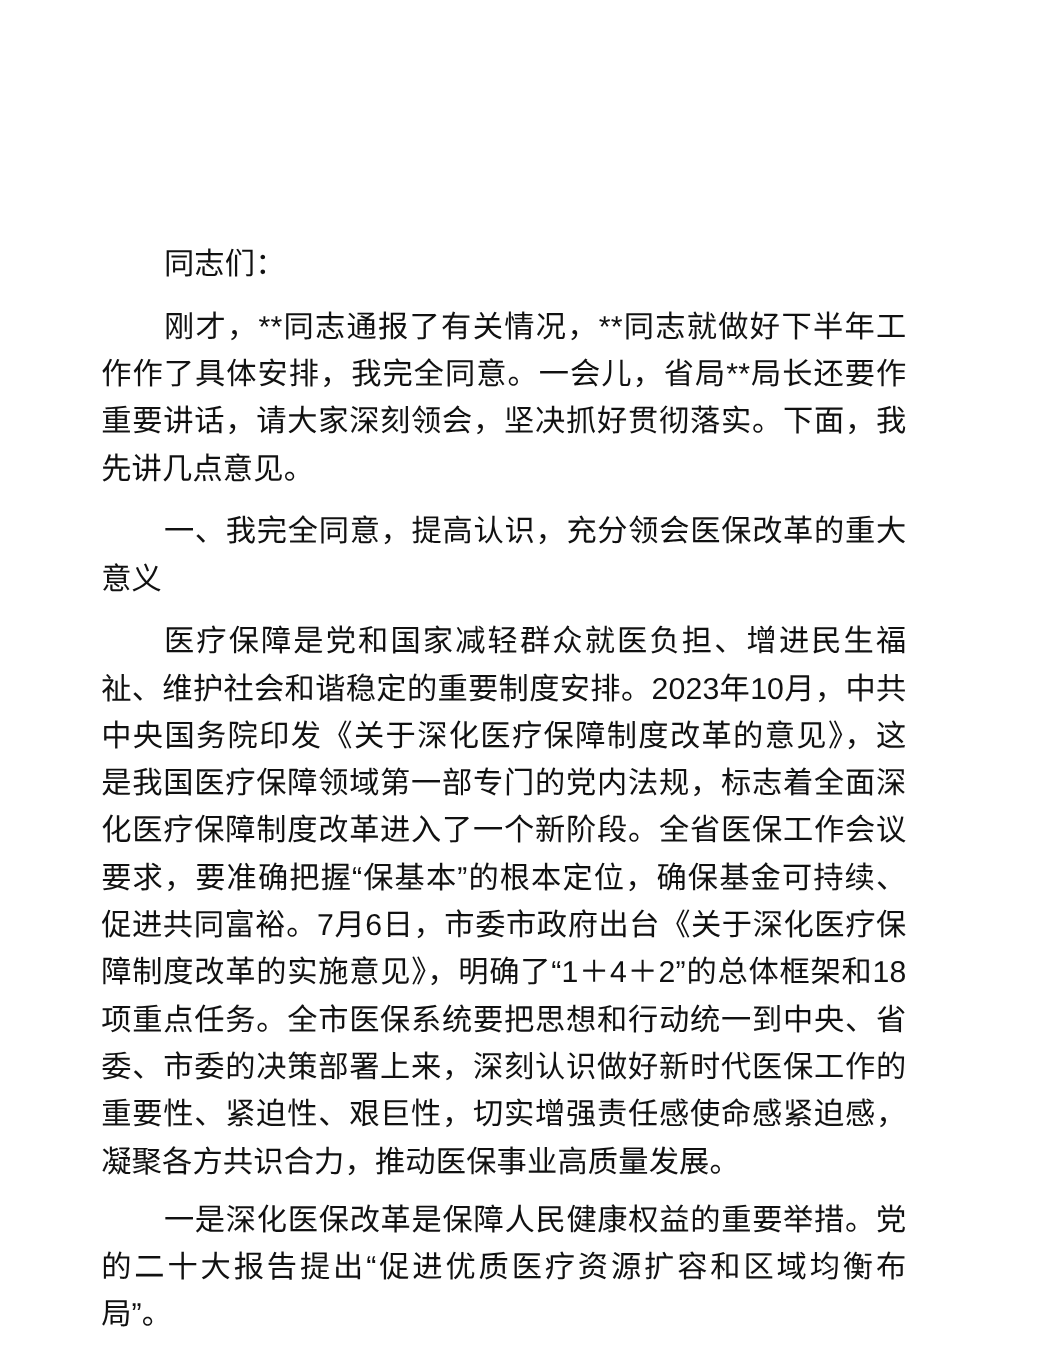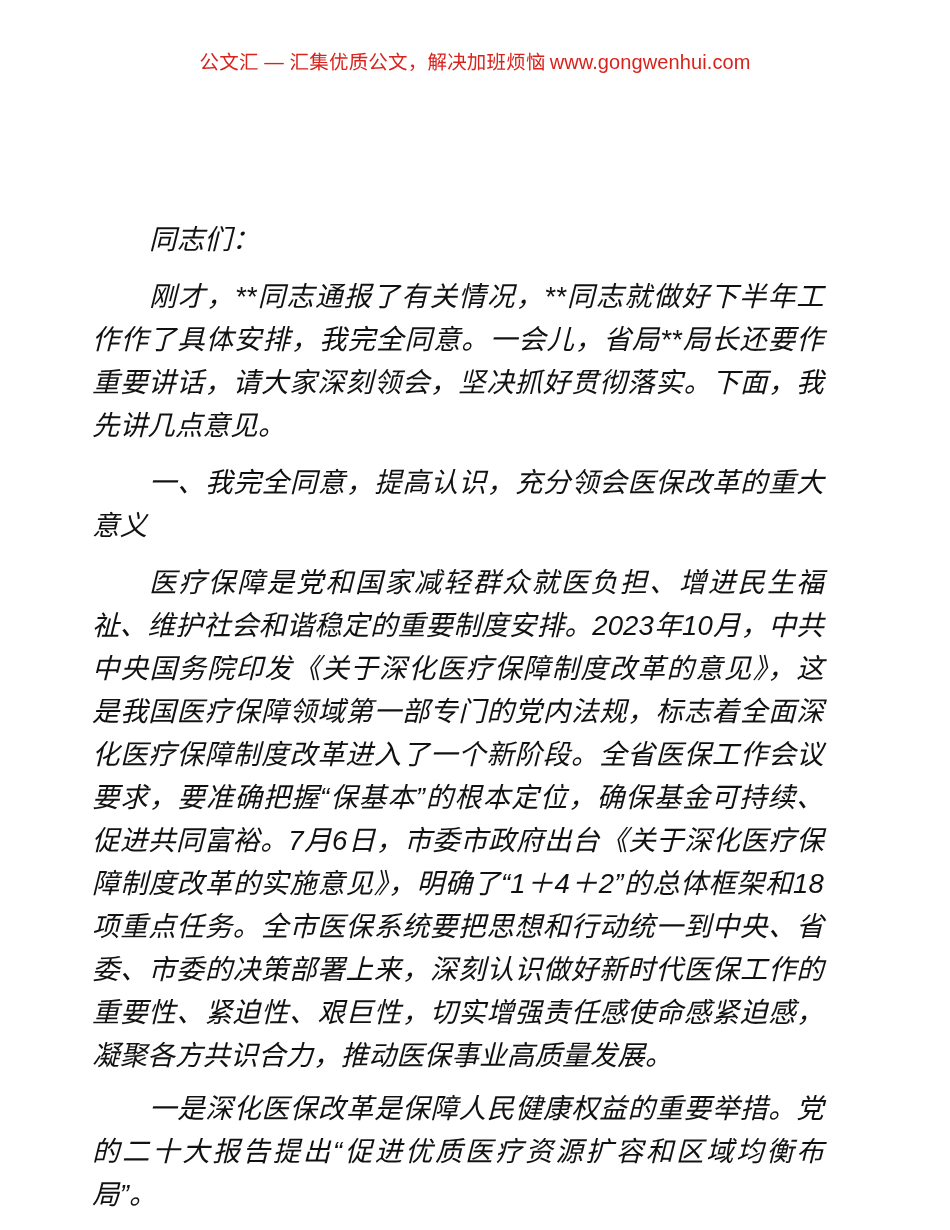--- a/index.html
+++ b/index.html
@@ -72,21 +72,20 @@
   .para {
     font-size: 27.5px;
     line-height: 43px;
     letter-spacing: 0.15px;
     text-align: justify;
     text-justify: inter-ideograph;
     text-align-last: left;
     margin: 0 0 12px 0;
     color: #111111;
     word-break: break-all;
-    font-style: italic;
   }
   .para.indent {
     text-indent: 57px;
   }
   .para.salutation {
     text-indent: 57px;
     margin-bottom: 14px;
   }
   .para.heading {
     text-indent: 57px;
@@ -95,23 +94,20 @@
   }
   .para.tight {
     margin-bottom: 10px;
   }
 </style>
 </head>
 <body>
 
 <div class="page" style="background: rgb(255, 255, 255); color: rgb(17, 17, 17);">
 
-  <div class="site-header" style="color: rgb(217, 34, 28);">
-    <span class="wm-text">公文汇 — 汇集优质公文，解决加班烦恼</span><span class="wm-url">www.gongwenhui.com</span>
-  </div>
 
 
   <div class="doc-body">
 
     <p class="para salutation">同志们：</p>
 
     <p class="para indent">刚才，**同志通报了有关情况，**同志就做好下半年工作作了具体安排，我完全同意。一会儿，省局**局长还要作重要讲话，请大家深刻领会，坚决抓好贯彻落实。下面，我先讲几点意见。</p>
 
     <p class="para heading">一、我完全同意，提高认识，充分领会医保改革的重大意义</p>
 

